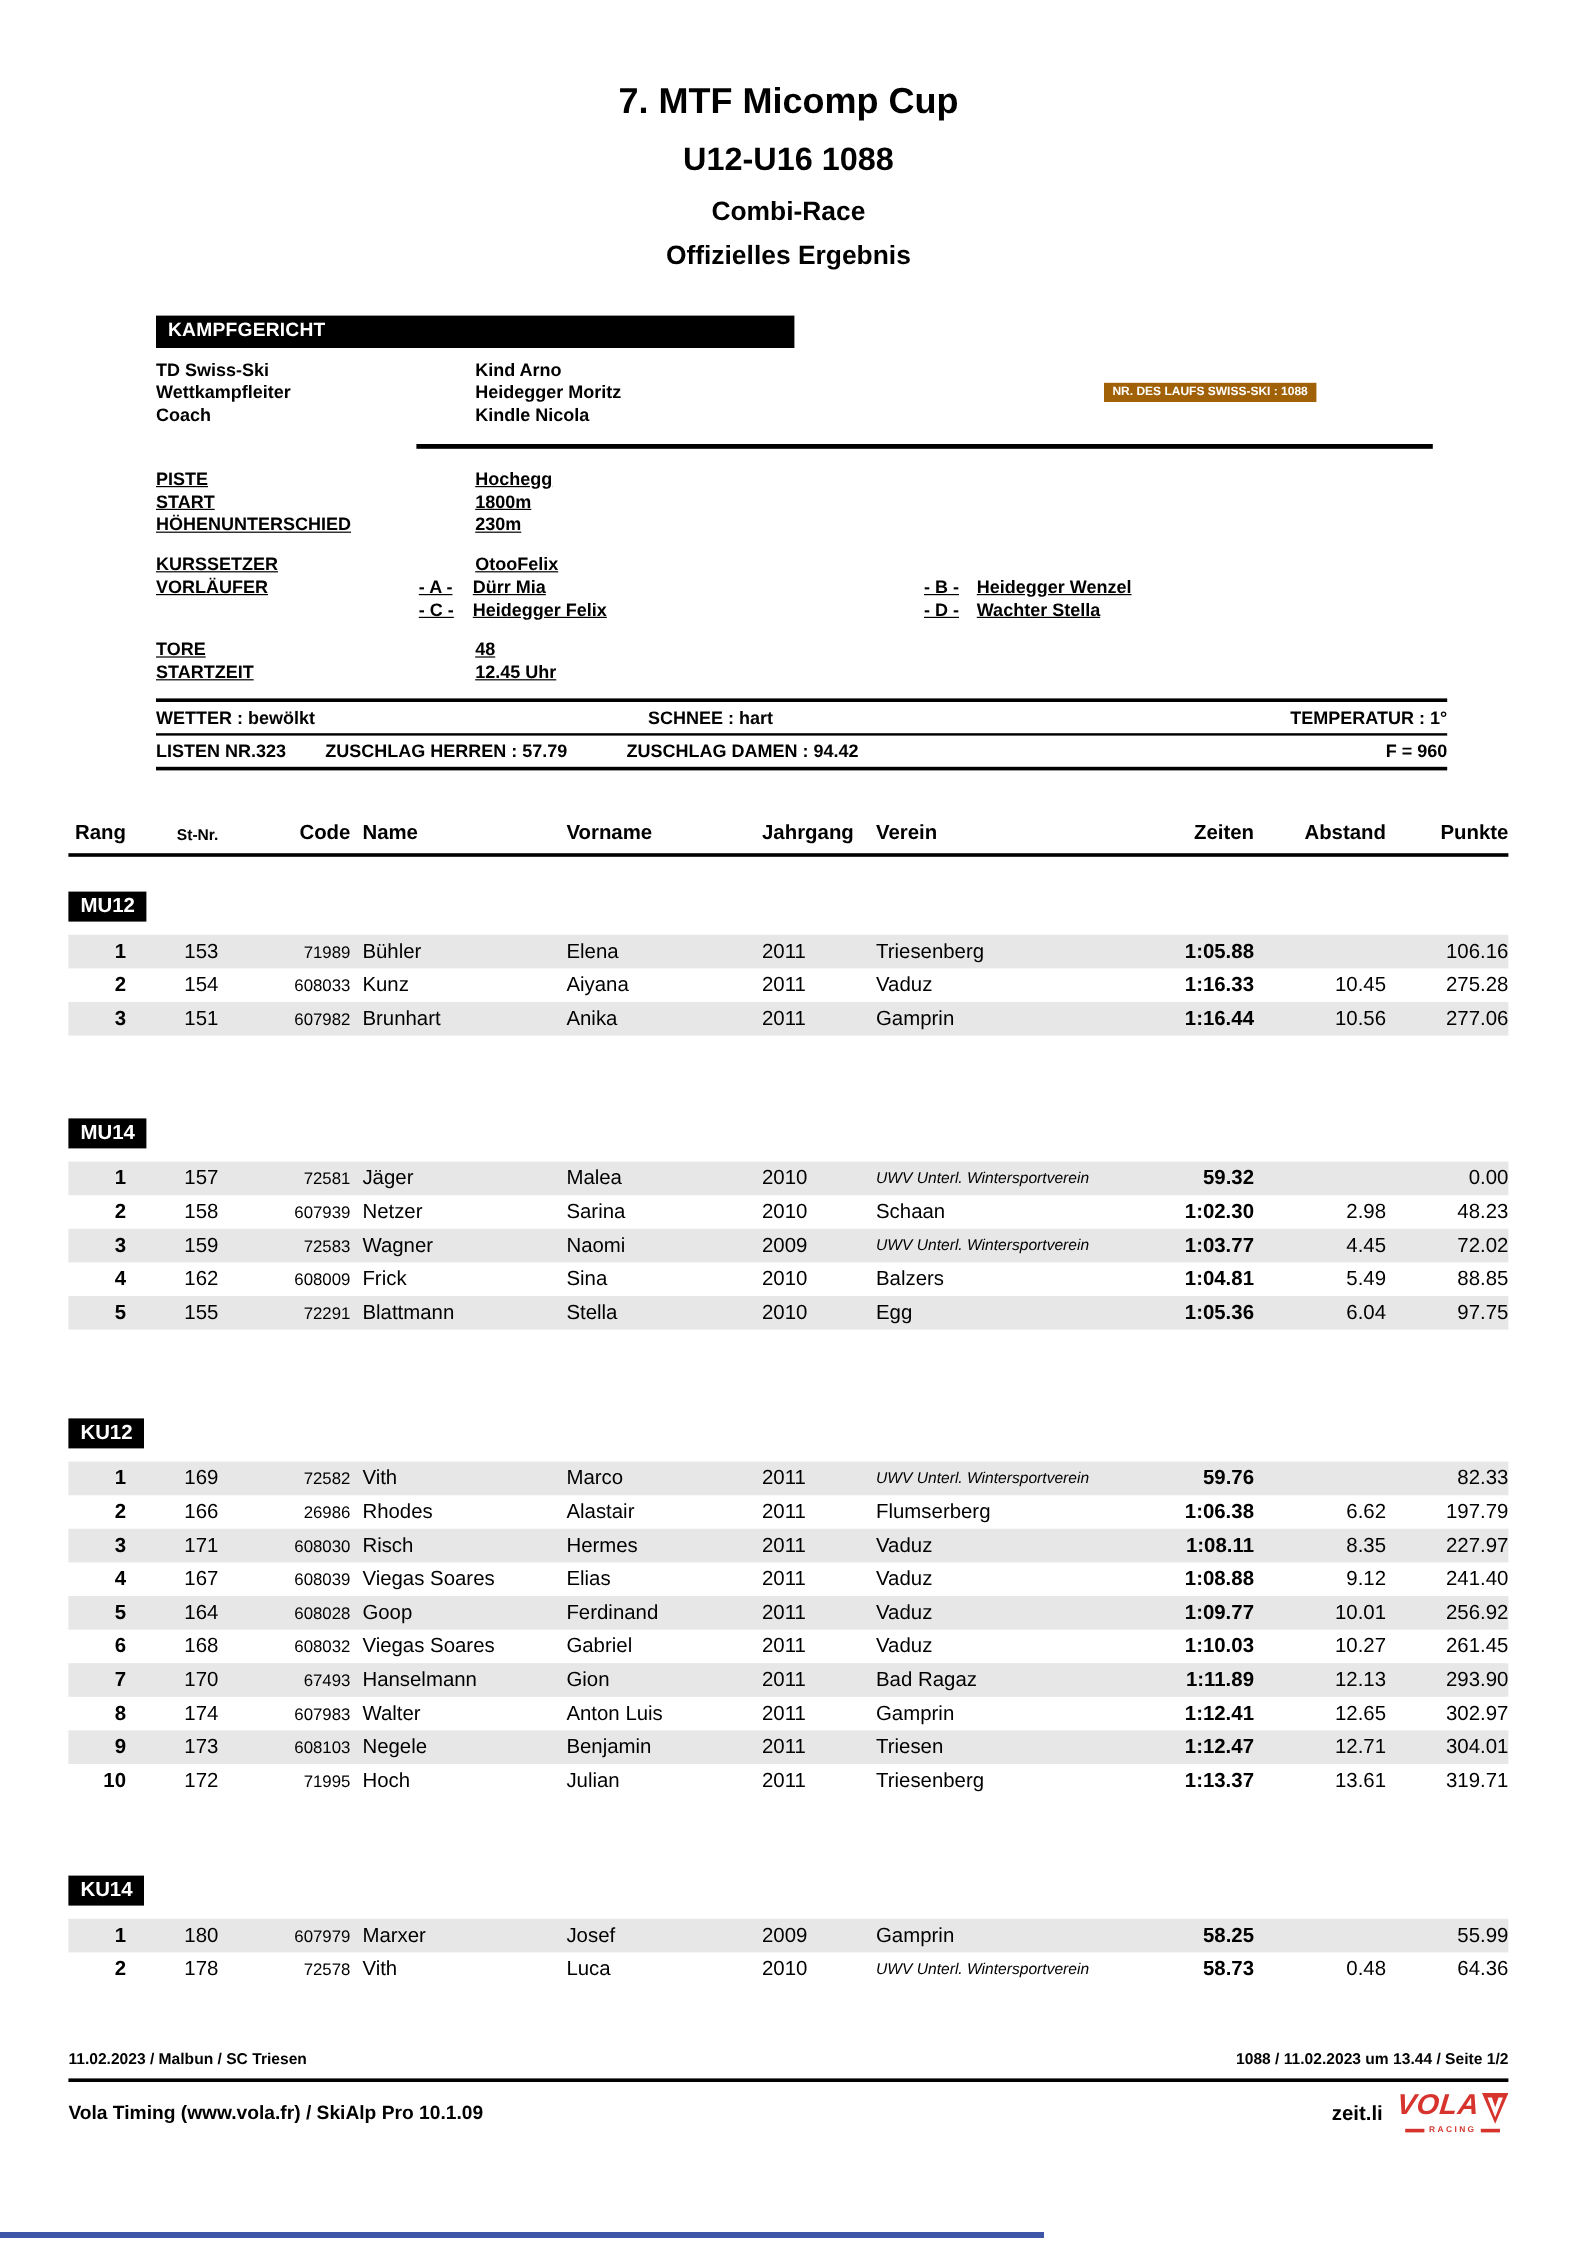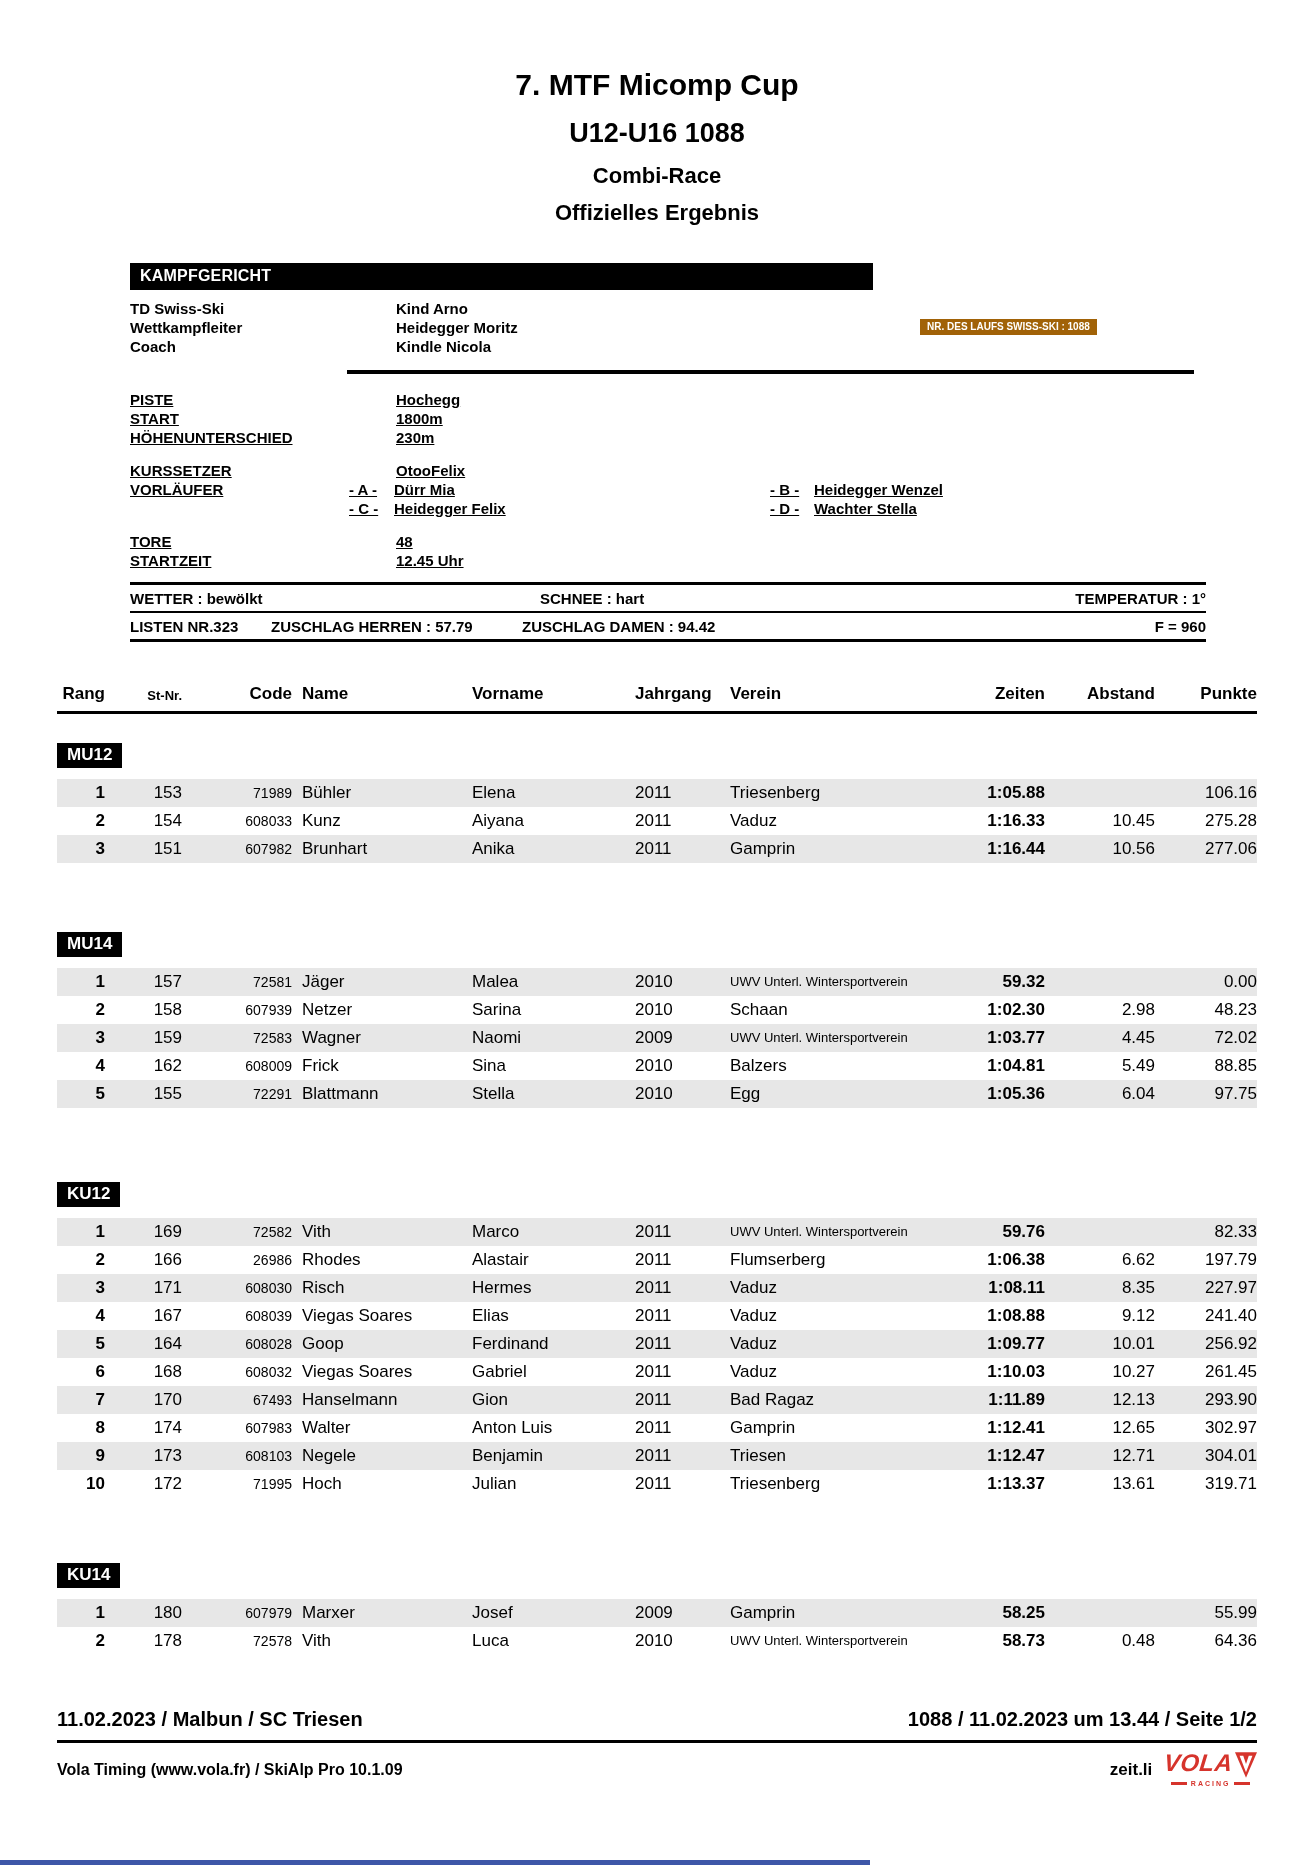--- a/index.html
+++ b/index.html
@@ -9,21 +9,21 @@
 
   
   .title-block { padding-top:68px; text-align:center; }
   .t1 { font-size:30px; font-weight:bold; margin-bottom:16px; }
   .t2 { font-size:27px; font-weight:bold; margin-bottom:14px; }
   .t3 { font-size:22px; font-weight:bold; margin-bottom:11px; }
   .t4 { font-size:22px; font-weight:bold; }
 
   
   .officials-section { position:relative; margin:37px 0 0 130px; }
-  .kampf-bar { width:743px; background:#000; color:#fff; font-size:16px; font-weight:bold; padding:4px 10px 5px 10px; letter-spacing:0.2px; }
+  .kampf-bar { width:532px; background:#000; color:#fff; font-size:16px; font-weight:bold; padding:4px 10px 5px 10px; letter-spacing:0.2px; }
   .off-rows { margin-top:9px; font-size:15px; font-weight:bold; line-height:19px; }
   .off-row { display:flex; }
   .off-role { width:266px; }
   .nr-box { position:absolute; left:790px; top:56px; background:#a16207; color:#fff; font-size:10px; font-weight:bold; padding:2px 7px 3px 7px; white-space:nowrap; }
   .officials-underline { margin:14px 0 0 217px; width:847px; height:4px; background:#000; }
 
   
   .course-section { margin:16px 0 0 130px; font-size:15px; font-weight:bold; line-height:19px;text-decoration:underline; }
   .cr { display:flex; }
   .cr-label { width:266px; } .gap14 { height:14px; }
@@ -61,26 +61,26 @@
   .section { }
   .badge { display:inline-block; background:#000; color:#fff; font-size:17px; font-weight:bold; padding:2px 10px 3px 10px; }
   .sec-rows { margin-top:11px; }
   .row { height:28px; line-height:28px; align-items:center; }
   .row.shade { background:#e7e7e7; }
   .c-rang { text-align:right; font-weight:bold; }
   .c-stnr { text-align:right; }
   .c-code { text-align:right; font-size:14px; }
   .c-name, .c-vorname, .c-jahrgang { padding-left:10px; white-space:nowrap; }
   .c-verein { padding-left:13px; white-space:nowrap; }
-  .c-verein.small { font-size:13px; }
+  .c-verein.small { font-size:13px;font-style:italic; }
   .c-zeiten { text-align:right; font-weight:bold; }
   .c-abstand, .c-punkte { text-align:right; }
 
   
-  .footer-row1 { margin:53px 0 0 57px; width:1200px; display:flex; justify-content:space-between; font-size:20px; font-weight:bold;gap:40px; }
+  .footer-row1 { margin:53px 0 0 57px; width:1200px; display:flex; justify-content:space-between; font-size:13px; font-weight:bold;gap:40px; }
   .footer-line { margin:9px 0 0 57px; width:1200px; height:3px; background:#000; }
   .footer-row2 { margin:9px 0 0 57px; width:1200px; display:flex; justify-content:space-between; align-items:center; font-size:16px; font-weight:bold; }
   .footer-right { display:flex; align-items:center; gap:12px; }
   .zeitli { font-size:17px; font-weight:bold; }
 
   .vola-logo { display:inline-block; }
   .vola-top { display:flex; align-items:flex-start; }
   .vola-text { color:#d6342c; font-size:24px; line-height:22px; font-weight:bold; font-style:italic; letter-spacing:0.5px; transform:skewX(-6deg); }
   .vola-shield { margin-left:2px; }
   .vola-bottom { display:flex; align-items:center; justify-content:center; gap:4px; margin-top:2px; }

